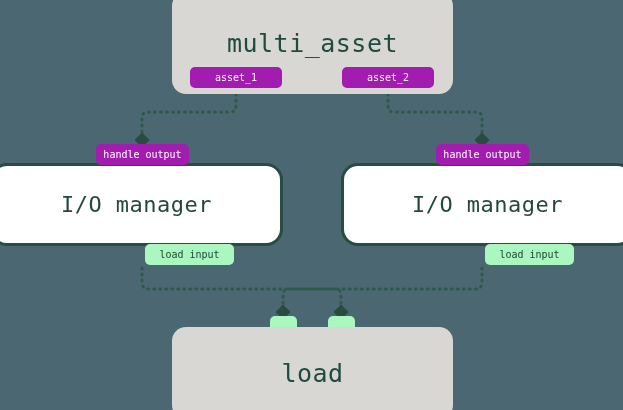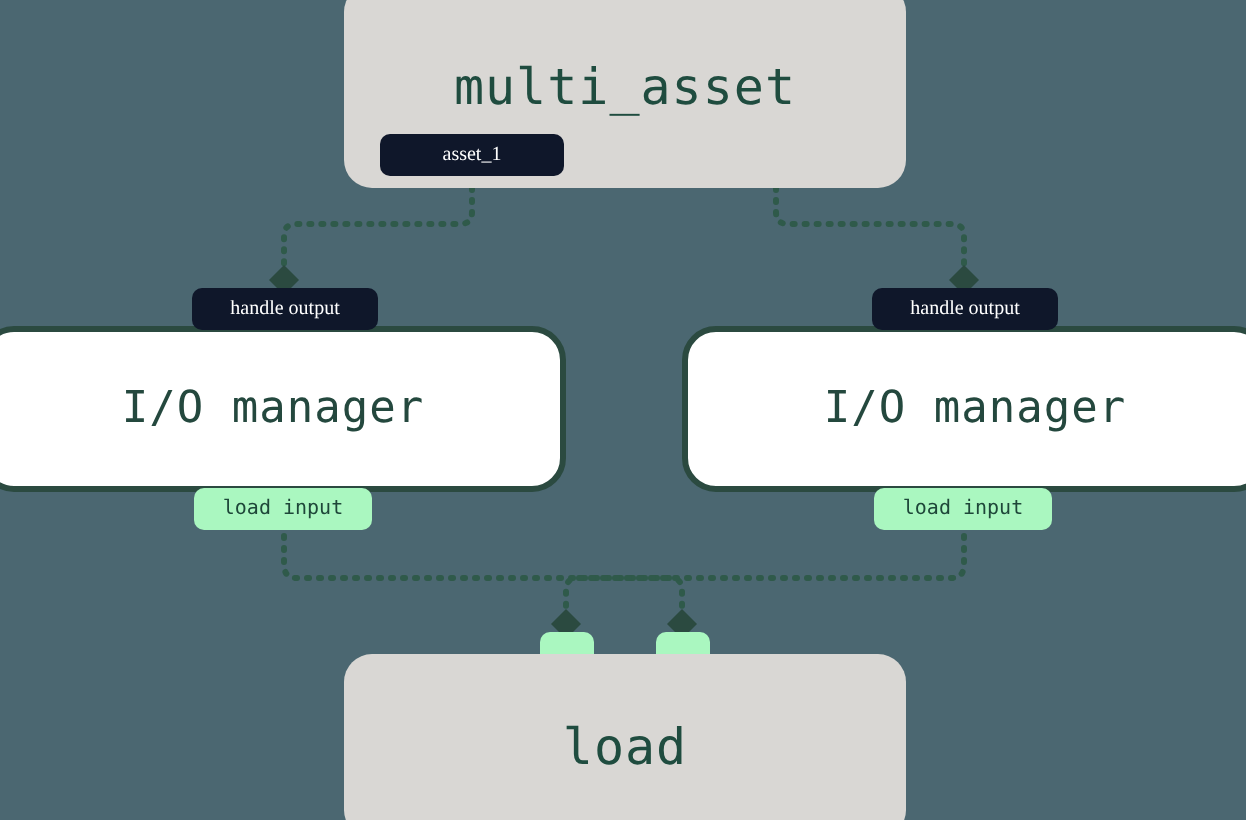--- a/index.html
+++ b/index.html
@@ -73,27 +73,27 @@
     display: flex;
     align-items: center;
     justify-content: center;
     border-radius: 5px;
     font-size: 10px;
     line-height: 1;
     white-space: nowrap;
     box-sizing: border-box;
   }
   .pill.purple {
-    background: #0f172a;
+    background: #a21caf;
     color: #ffffff;
-    font-family: Liberation Serif, serif;
   }
   .pill.green {
     background: #aaf7c0;
     color: #1e4739;
+    margin-left: 48px;
   }
   .pill.green-blank {
     background: #aaf7c0;
     border-radius: 5px;
   }
 </style>
 </head>
 <body>
 
 <div id="canvas">
@@ -114,20 +114,23 @@
     <path d="M 482 268 L 482 282 Q 482 289 476 289 L 289 289 Q 283 289 283 295 L 283 312" fill="none" stroke="#2f5a4a" stroke-width="3" stroke-dasharray="1 5" stroke-linecap="round" marker-end="url(#diamond)"></path>
   </svg>
 
   <div class="op-box" style="left:172px; top:-8px; width:281px; height:102px;">
     <span class="op-title">multi_asset</span>
   </div>
 
   <div class="pill purple" style="left:190px; top:67px; width:92px; height:21px;">
     <span>asset_1</span>
   </div>
+  <div class="pill purple" style="left:342px; top:67px; width:92px; height:21px;">
+    <span>asset_2</span>
+  </div>
 
   <div class="io-box" style="left:-10px; top:163px; width:293px; height:83px;">
     <span class="io-title">I/O manager</span>
   </div>
   <div class="pill purple" style="left:96px; top:144px; width:93px; height:21px;">
     <span>handle output</span>
   </div>
   <div class="pill green" style="left:97px; top:244px; width:89px; height:21px;">
     <span>load input</span>
   </div>

